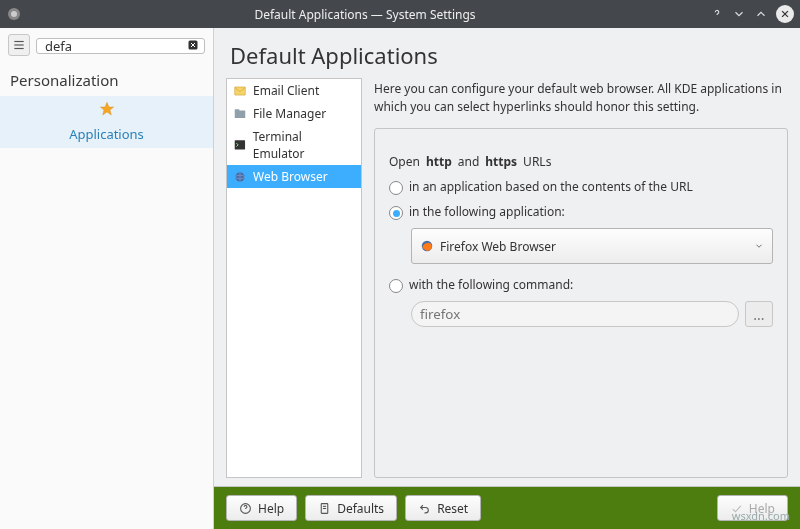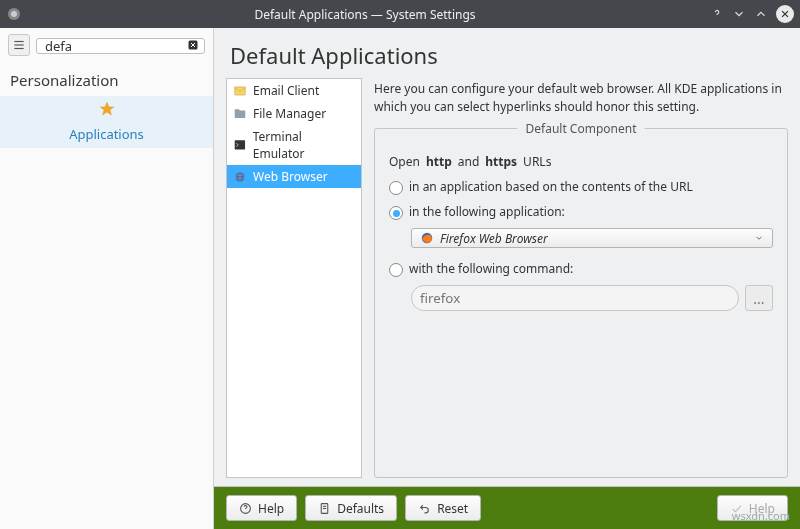--- a/index.html
+++ b/index.html
@@ -39,21 +39,21 @@
     .cat-item.selected { background: #3daefd; color: #fff; }
     .cat-icon { width: 14px; height: 14px; display: inline-flex; align-items:center; justify-content:center;}
 
     .detail { flex: 1; padding: 0 0 0 12px; display: flex; flex-direction: column; font-size: 12px; color: #333; }
     .description { line-height: 1.5; padding: 2px 4px 12px 0; }
     .groupbox { border: 1px solid #c5c5c5; border-radius: 3px; flex: 1; position: relative; padding: 20px 14px 12px; background: #eff0f1; }
     .groupbox .legend { position: absolute; top: -9px; left: 50%; transform: translateX(-50%); background: #eff0f1; padding: 0 8px; font-size: 12px; color: #555; }
     .field-row { display: flex; align-items: flex-end; gap: 6px; padding: 4px 0; }
     .radio { width: 14px; height: 14px; border: 1px solid #888; border-radius: 50%; background: #fff; display:inline-flex; align-items:center; justify-content:center; cursor:pointer;}
     .radio.checked::after { content:""; width:7px; height:7px; border-radius:50%; background:#3daefd; }
-    .combo { margin: 4px 0 8px 22px; height: 20px; border: 1px solid #b4b4b4; border-radius: 3px; background: linear-gradient(#fdfdfd,#ececec); display:flex; align-items:center; padding:0 8px; cursor:pointer; position:relative;font-style:italic;}
+    .combo { margin: 4px 0 8px 22px; height: 36px; border: 1px solid #b4b4b4; border-radius: 3px; background: linear-gradient(#fdfdfd,#ececec); display:flex; align-items:center; padding:0 8px; cursor:pointer; position:relative;}
     .combo .combo-icon { width:14px; height:14px; margin-right:6px; }
     .combo .chevron { position:absolute; right:8px; }
     .cmd-row { display:flex; gap:6px; margin: 4px 0 0 22px; }
     .cmd-input { flex:1; height:26px; border:1px solid #c7c7c7; border-radius:13px; padding:0 8px; background:#f4f4f4; color:#999; }
     .cmd-browse { width:28px; height:26px; border:1px solid #c7c7c7; border-radius:3px; background:#ececec; color:#777; cursor:pointer; font-size:14px; }
 
     
     .bottom-bar { border-top: 1px solid #c5c5c5; padding: 8px 12px; display:flex; gap:8px; align-items:center; background:#4d7c0f;}
     .btn { height: 26px; padding: 0 12px; border: 1px solid #b4b4b4; border-radius: 3px; background: linear-gradient(#fdfdfd,#ececec); font-size: 12px; color:#333; display:inline-flex; align-items:center; gap:6px; cursor:pointer;}
     .btn.disabled { color:#aaa; cursor:default; }
@@ -172,21 +172,20 @@
                 </svg>
               </span>
           <span>Web Browser</span>
         </div>
       </div>
 
       <div class="detail">
         <div class="description">Here you can configure your default web browser. All KDE applications in which you can select hyperlinks should honor this setting.</div>
 
         <div class="groupbox">
-          <div class="legend">Default Component</div>
 
           <div class="field-row">
             <span>Open </span>
             <b>http</b>
             <span> and </span>
             <b>https</b>
             <span> URLs</span>
           </div>
 
           <div class="field-row">

